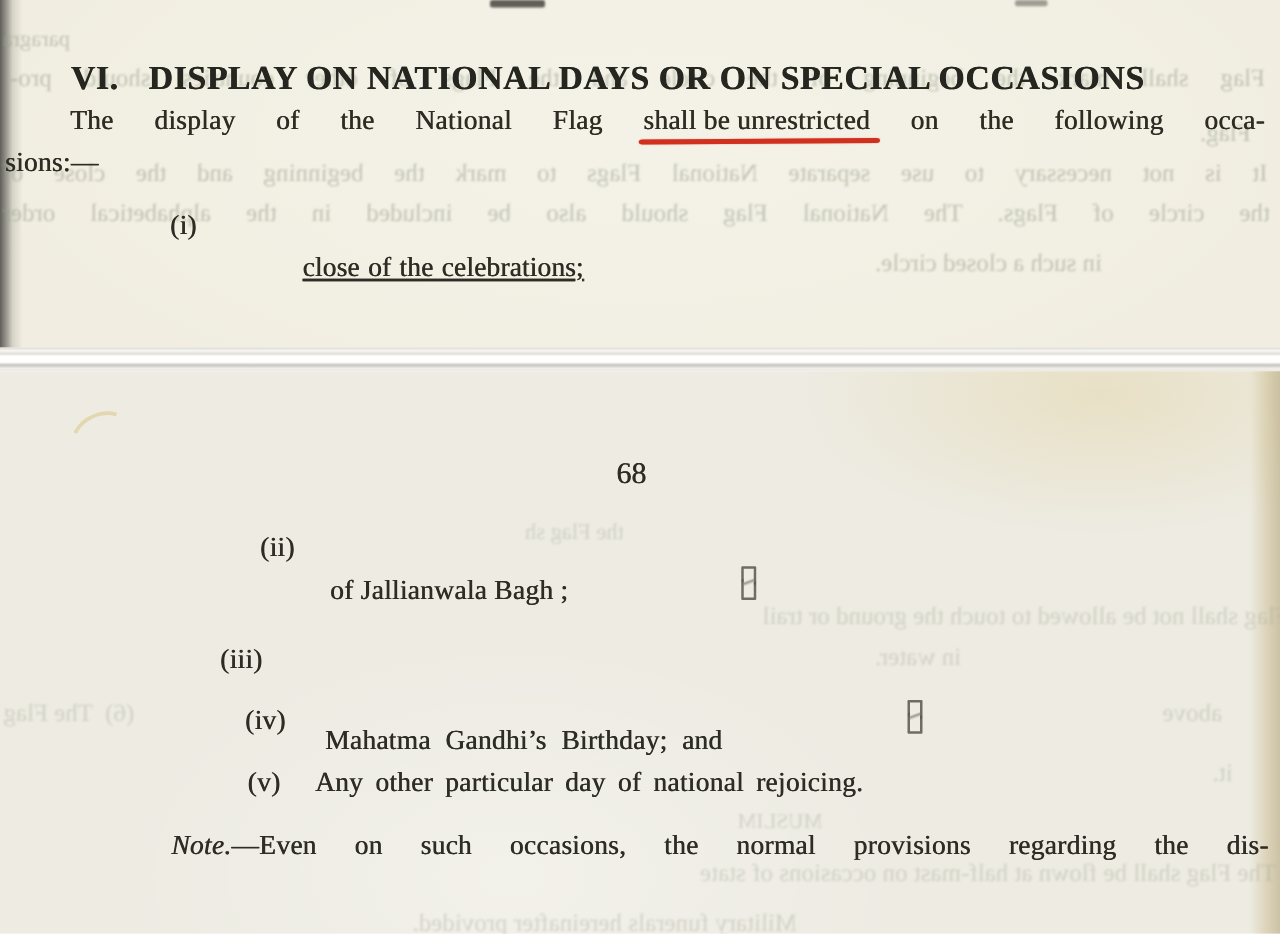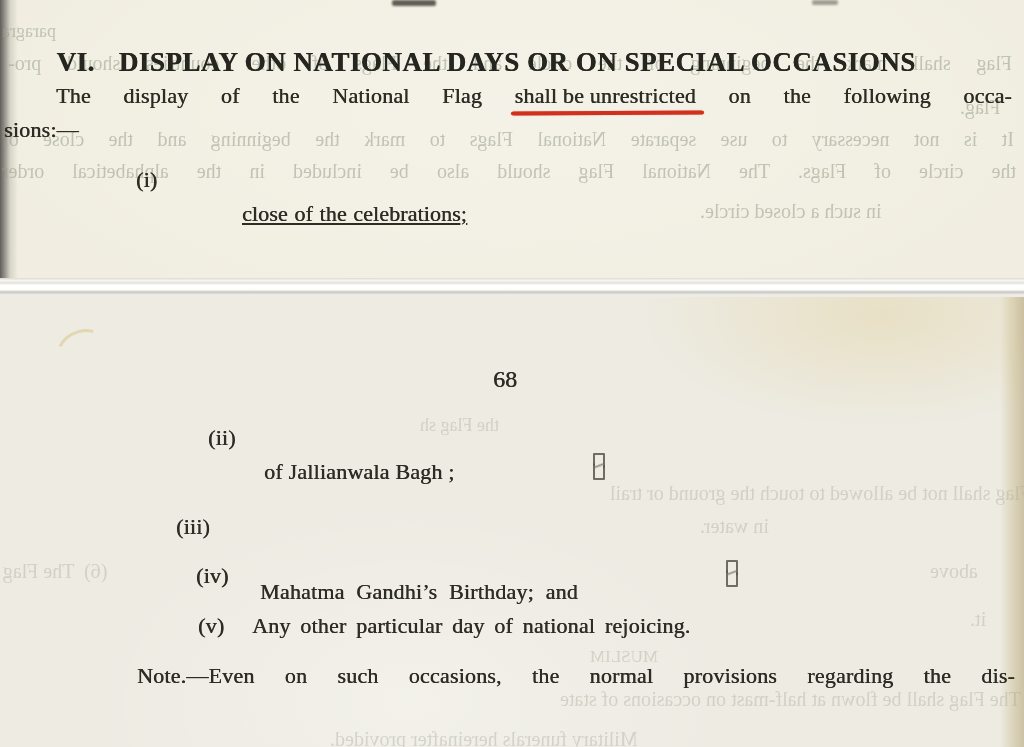--- a/index.html
+++ b/index.html
@@ -39,21 +39,21 @@
          text-shadow:0.4px 0 currentColor; }
   .just{ white-space:normal; text-align:justify; text-align-last:justify; }
   .heading{ font-weight:bold; font-size:27px; letter-spacing:.5px; color:#262620; }
   .body22{ font-size:22px; letter-spacing:.2px; }
   .underline-red{ position:relative; display:inline-block; }
   .underline-red::after{
     content:""; position:absolute; left:-4px; right:-8px; bottom:-7px; height:4px;
     background:var(--red,#d2301f); border-radius:3px/2px; transform:rotate(-.35deg);
     box-shadow:0 0 1px rgba(210,48,31,.6);
   }
-  .note-label{ }
+  .note-label{ font-style:italic; }
   
   .pmark{
     position:absolute; width:12px; height:27px;
     border:2px solid rgba(62,60,50,.72); border-radius:1px;
     background:linear-gradient(160deg, transparent 40%, rgba(62,60,50,.5) 46%, transparent 55%);
   }
   
   .ghost{
     position:absolute; transform:scaleX(-1); color:#99a08d; opacity:.55;
     filter:blur(.7px); font-size:20px; white-space:pre; line-height:1.1;

